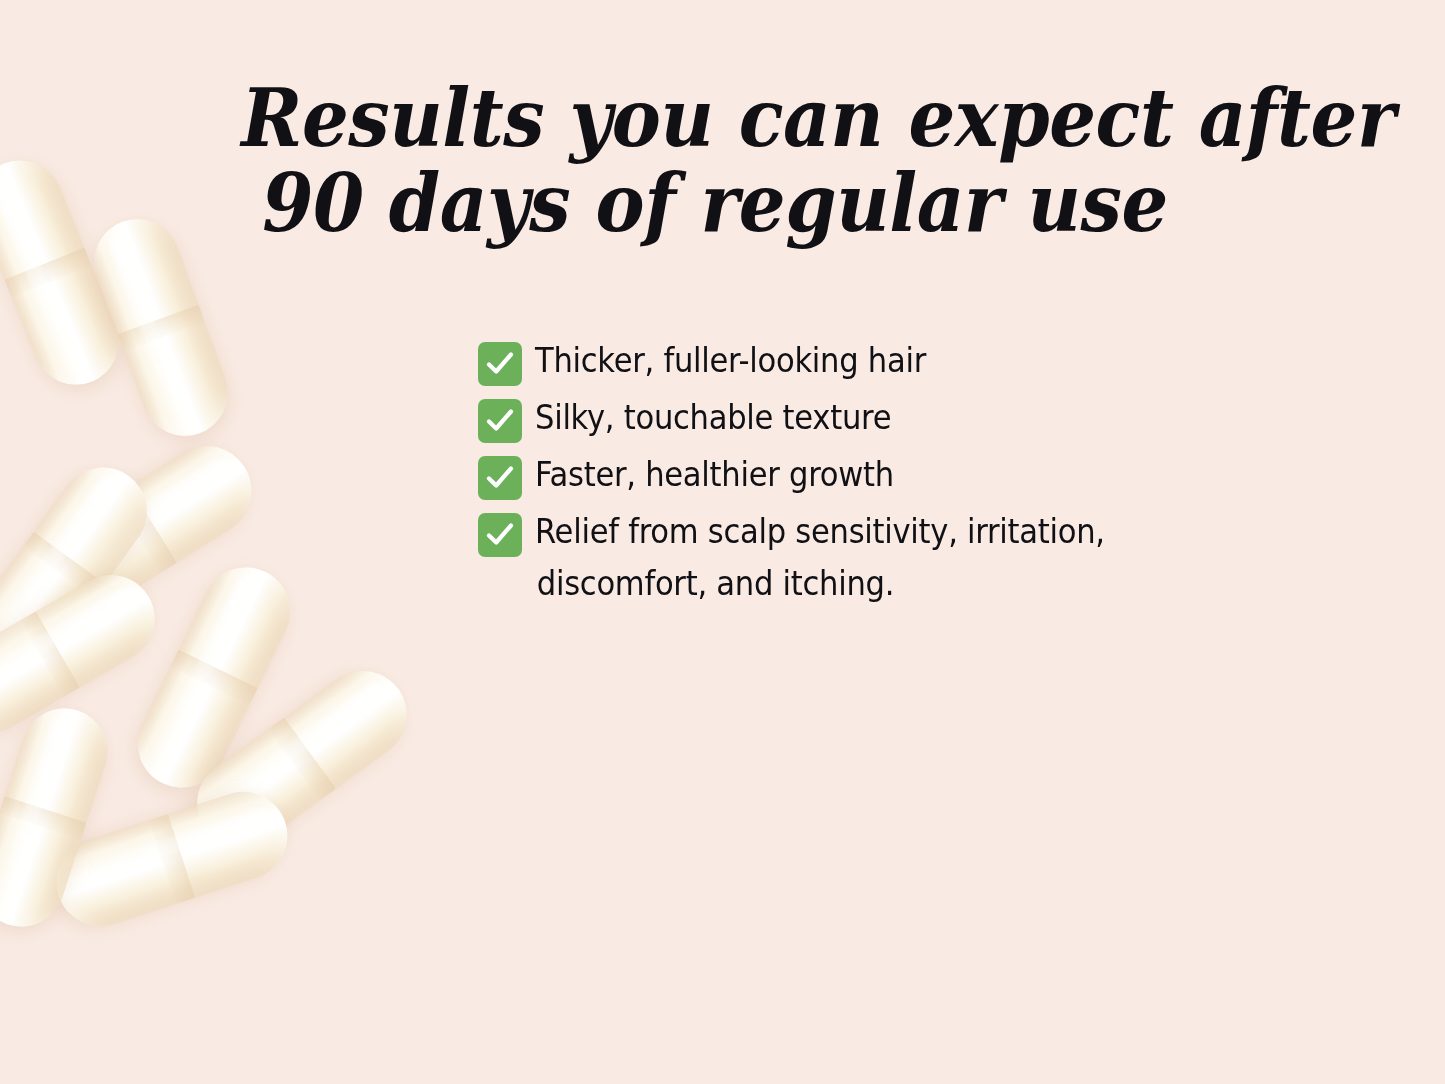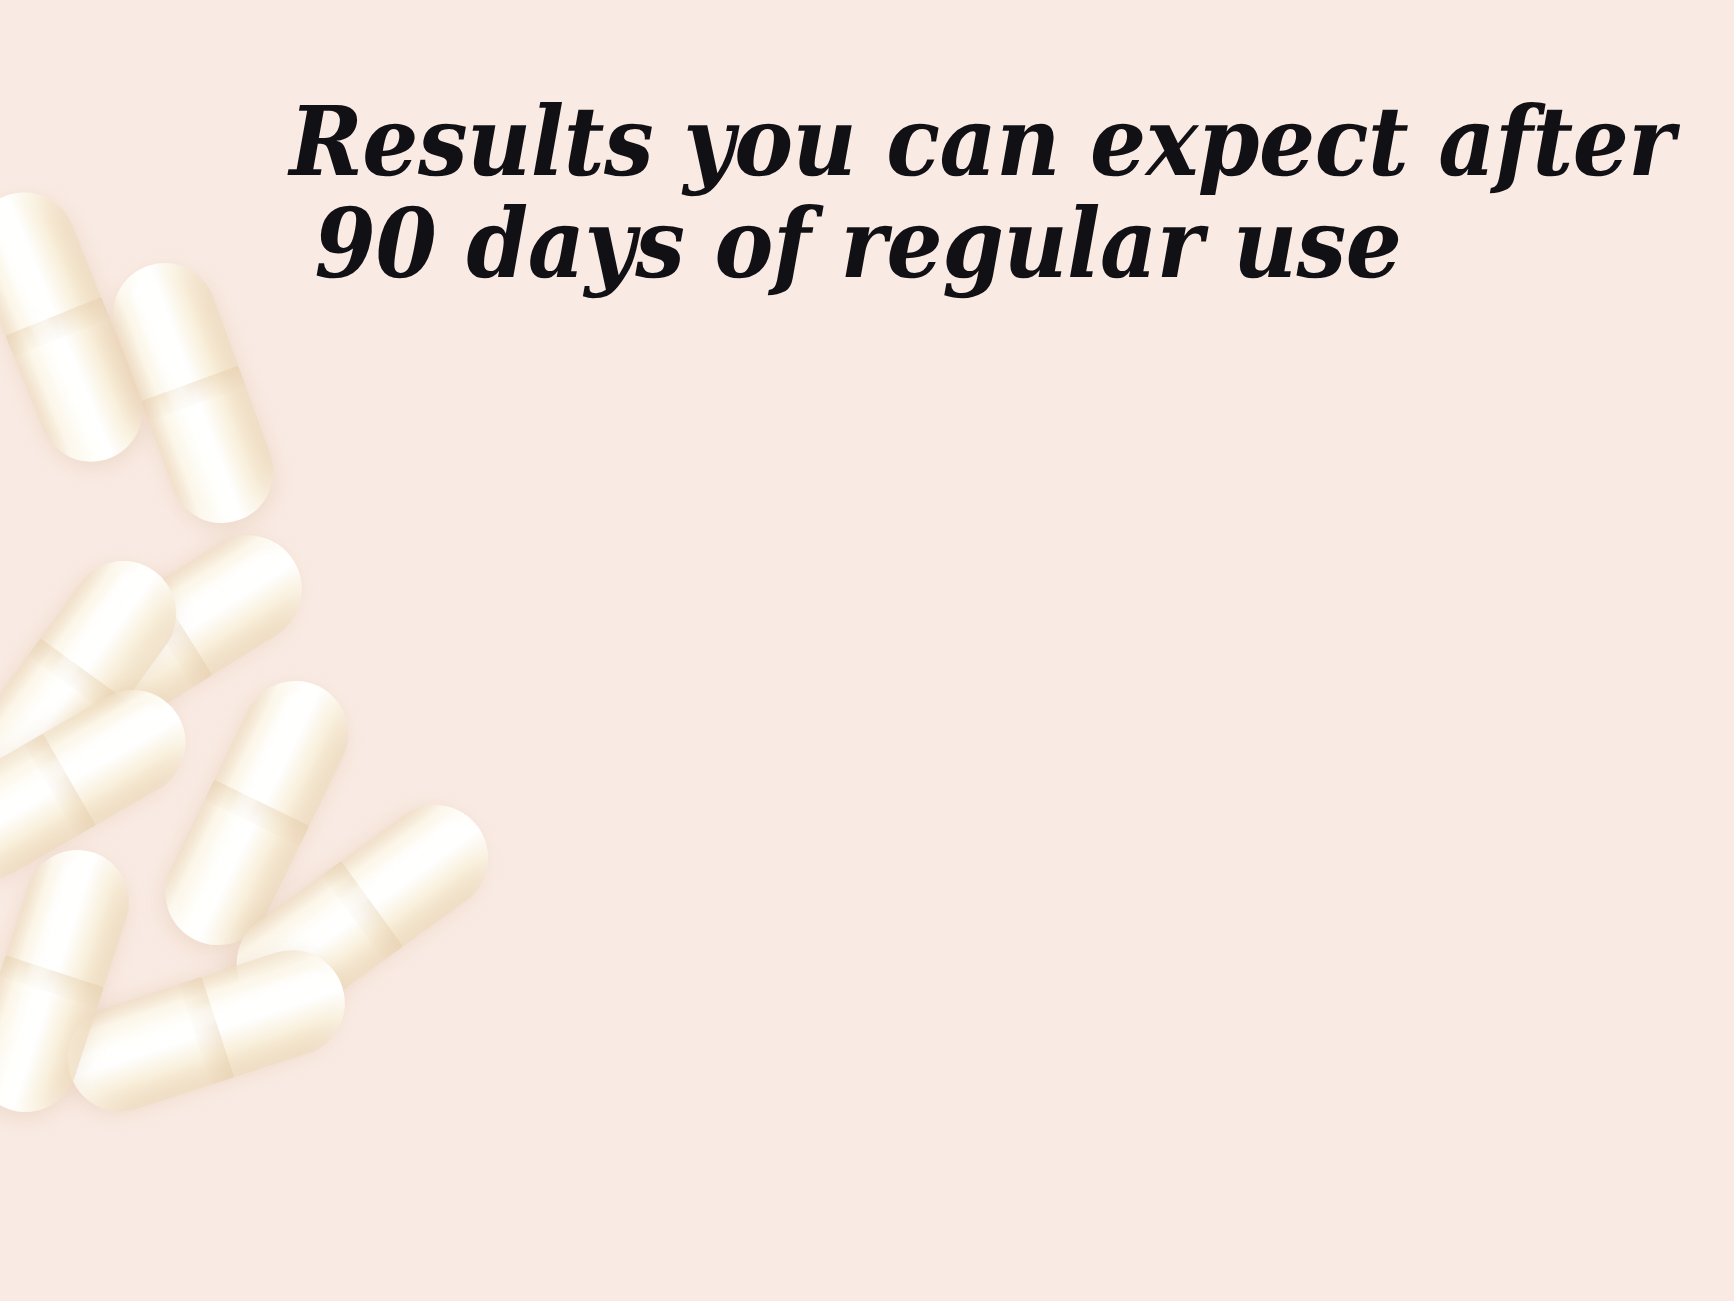--- a/index.html
+++ b/index.html
@@ -127,13 +127,45 @@
     <div class="capsule" style="left: 128px; top: 740px; width: 88px; height: 238px; transform: rotate(72deg);"></div>
     <div class="capsule" style="left: 0px; top: 705px; width: 86px; height: 225px; transform: rotate(18deg);"></div>
   </div>
 
 <h1 id="headline">
   <span class="hl-line">Results you can expect after</span>
   <span class="hl-line">90 days of regular use</span>
 </h1>
 
 <ul id="benefits">
+    <li class="benefit-row">
+      <span class="check-icon">
+        <svg width="30" height="30" viewBox="0 0 30 30" aria-hidden="true">
+          <path d="M4 15.5 L11.2 22.5 L26 5.5" fill="none" stroke="#ffffff" stroke-width="4.2" stroke-linecap="round" stroke-linejoin="round"></path>
+        </svg>
+      </span>
+      <span class="benefit-text">Thicker, fuller-looking hair</span>
+    </li>
+    <li class="benefit-row">
+      <span class="check-icon">
+        <svg width="30" height="30" viewBox="0 0 30 30" aria-hidden="true">
+          <path d="M4 15.5 L11.2 22.5 L26 5.5" fill="none" stroke="#ffffff" stroke-width="4.2" stroke-linecap="round" stroke-linejoin="round"></path>
+        </svg>
+      </span>
+      <span class="benefit-text">Silky, touchable texture</span>
+    </li>
+    <li class="benefit-row">
+      <span class="check-icon">
+        <svg width="30" height="30" viewBox="0 0 30 30" aria-hidden="true">
+          <path d="M4 15.5 L11.2 22.5 L26 5.5" fill="none" stroke="#ffffff" stroke-width="4.2" stroke-linecap="round" stroke-linejoin="round"></path>
+        </svg>
+      </span>
+      <span class="benefit-text">Faster, healthier growth</span>
+    </li>
+    <li class="benefit-row">
+      <span class="check-icon">
+        <svg width="30" height="30" viewBox="0 0 30 30" aria-hidden="true">
+          <path d="M4 15.5 L11.2 22.5 L26 5.5" fill="none" stroke="#ffffff" stroke-width="4.2" stroke-linecap="round" stroke-linejoin="round"></path>
+        </svg>
+      </span>
+      <span class="benefit-text wrap">Relief from scalp sensitivity, irritation,<span class="cont">discomfort, and itching.</span></span>
+    </li>
   </ul>
 
 </body></html>

